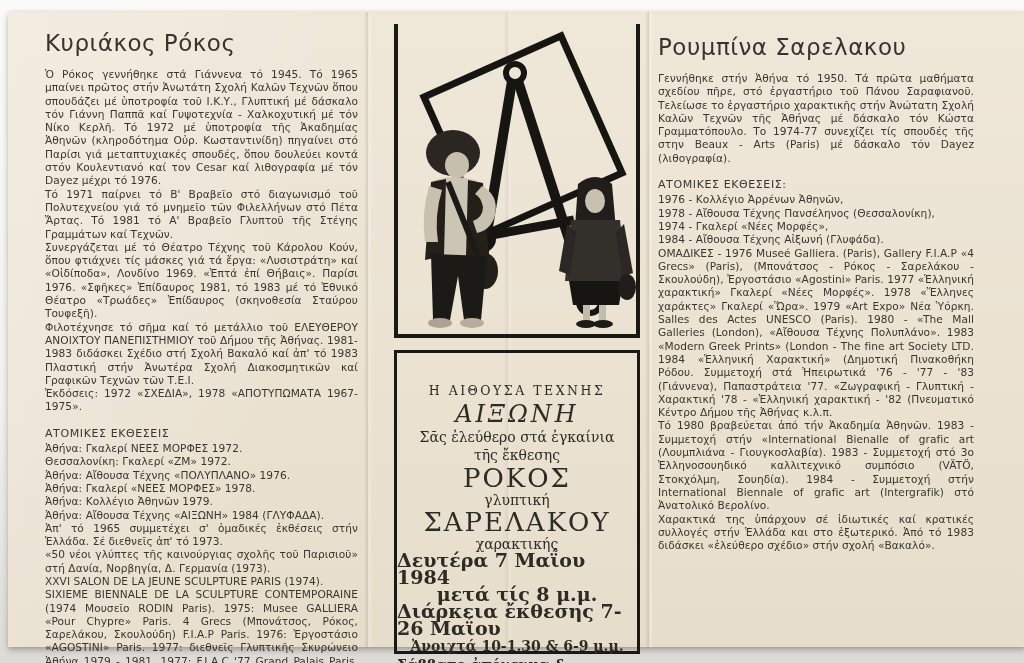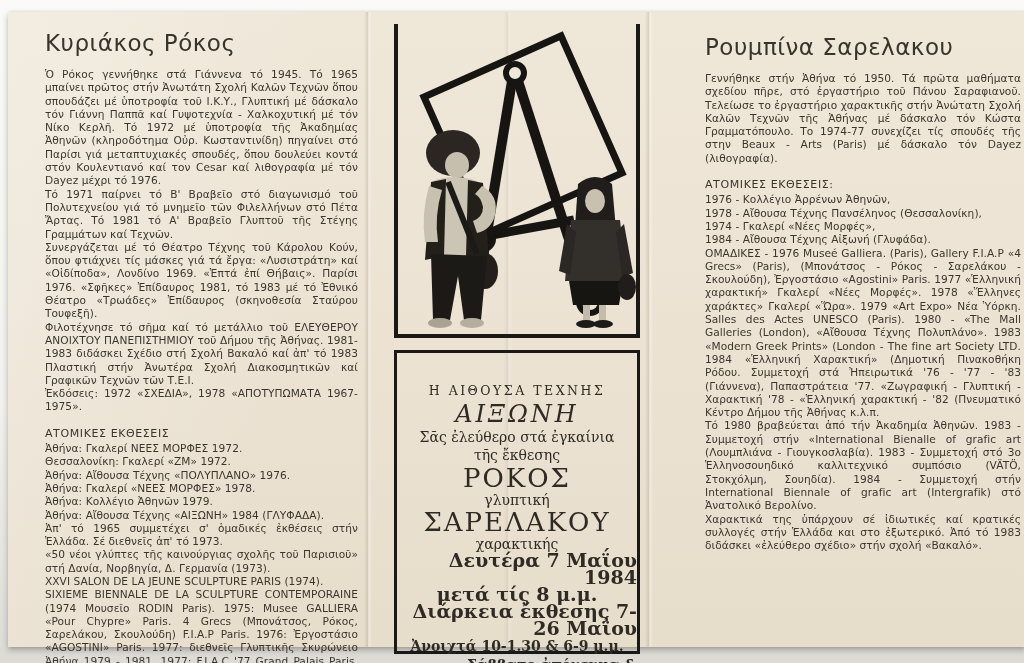--- a/index.html
+++ b/index.html
@@ -28,21 +28,21 @@
   
   #photo-box{
     position:absolute;left:386px;top:12px;width:246px;height:314px;
     border-left:4px solid #1b1915;border-right:4px solid #1b1915;border-bottom:4px solid #1b1915;
     box-sizing:border-box;
   }
   #invite-box{
     position:absolute;left:386px;top:338px;width:246px;height:304px;
     border:3px solid #1b1915;box-sizing:border-box;
     display:flex;flex-direction:column;align-items:center;
-    font-family:"DejaVu Serif", serif;color:#2e2a24;text-align:right;
+    font-family:"DejaVu Serif", serif;color:#2e2a24;text-align:left;
   }
   .inv-label{margin-top:30px;font-size:12.5px;letter-spacing:2.5px;}
   .inv-gallery{margin-top:2px;font-size:24px;letter-spacing:3px;font-style:italic;}
   .inv-line{font-size:14px;line-height:18px;}
   .inv-artist{font-size:26px;letter-spacing:2px;line-height:28px;}
   .inv-medium{font-size:14px;line-height:16px;}
   .inv-date{font-size:19px;font-weight:bold;line-height:17px;}
   .inv-hours{font-size:14px;font-weight:bold;line-height:19px;}
   .gap8{height:8px;}.gap14{height:14px;}.gap26{height:26px;}
 </style>
@@ -133,21 +133,21 @@
     <div class="inv-medium">χαρακτικής</div>
     <div class="gap8"></div>
     <div class="inv-date">Δευτέρα 7 Μαΐου 1984</div>
     <div class="inv-date">μετά τίς 8 μ.μ.</div>
     <div class="inv-date">Διάρκεια ἔκθεσης 7-26 Μαΐου</div>
     <div class="gap26"></div>
     <div class="inv-hours">Ἀνοιχτά 10-1.30 &amp; 6-9 μ.μ.</div>
     <div class="inv-hours">Σάββατο ἀπόγευμα &amp; Κυριακή κλειστά</div>
   </div>
 
-  <div class="panel" style="left:697px;top:22px;width:316px;">
+  <div class="panel" style="left:650px;top:22px;width:316px;">
     <h1 class="artist-title">Ρουμπίνα Σαρελακου</h1>
     <div class="bodytext">
       <p>Γεννήθηκε στήν Ἀθήνα τό 1950. Τά πρῶτα μαθήματα σχεδίου πῆρε, στό ἐργαστήριο τοῦ Πάνου Σαραφιανοῦ. Τελείωσε το ἐργαστήριο χαρακτικῆς στήν Ἀνώτατη Σχολή Καλῶν Τεχνῶν τῆς Ἀθήνας μέ δάσκαλο τόν Κώστα Γραμματόπουλο. Το 1974-77 συνεχίζει τίς σπουδές τῆς στην Beaux - Arts (Paris) μέ δάσκαλο τόν Dayez (λιθογραφία).</p>
       <div class="sect-heading">ΑΤΟΜΙΚΕΣ ΕΚΘΕΣΕΙΣ:</div>
       <p class="listline">1976 - Κολλέγιο Ἀρρένων Ἀθηνῶν,</p>
       <p class="listline">1978 - Αἴθουσα Τέχνης Πανσέληνος (Θεσσαλονίκη),</p>
       <p class="listline">1974 - Γκαλερί «Νέες Μορφές»,</p>
       <p class="listline">1984 - Αἴθουσα Τέχνης Αἰξωνή (Γλυφάδα).</p>
       <p>ΟΜΑΔΙΚΕΣ - 1976 Museé Galliera. (Paris), Gallery F.I.A.P «4 Grecs» (Paris), (Μπονάτσος - Ρόκος - Σαρελάκου - Σκουλούδη), Ἐργοστάσιο «Agostini» Paris. 1977 «Ἑλληνική χαρακτική» Γκαλερί «Νέες Μορφές». 1978 «Ἕλληνες χαράκτες» Γκαλερί «Ὥρα». 1979 «Art Expo» Νέα Ὑόρκη. Salles des Actes UNESCO (Paris). 1980 - «The Mall Galleries (London), «Αἴθουσα Τέχνης Πολυπλάνο». 1983 «Modern Greek Prints» (London - The fine art Society LTD. 1984 «Ἑλληνική Χαρακτική» (Δημοτική Πινακοθήκη Ρόδου. Συμμετοχή στά Ἠπειρωτικά '76 - '77 - '83 (Γιάννενα), Παπαστράτεια '77. «Ζωγραφική - Γλυπτική - Χαρακτική '78 - «Ἑλληνική χαρακτική - '82 (Πνευματικό Κέντρο Δήμου τῆς Ἀθήνας κ.λ.π.</p>
       <p>Τό 1980 βραβεύεται ἀπό τήν Ἀκαδημία Ἀθηνῶν. 1983 - Συμμετοχή στήν «International Bienalle of grafic art (Λουμπλιάνα - Γιουγκοσλαβία). 1983 - Συμμετοχή στό 3ο Ἑλληνοσουηδικό καλλιτεχνικό συμπόσιο (VÄTÖ, Στοκχόλμη, Σουηδία). 1984 - Συμμετοχή στήν International Biennale of grafic art (Intergrafik) στό Ἀνατολικό Βερολίνο.</p>

